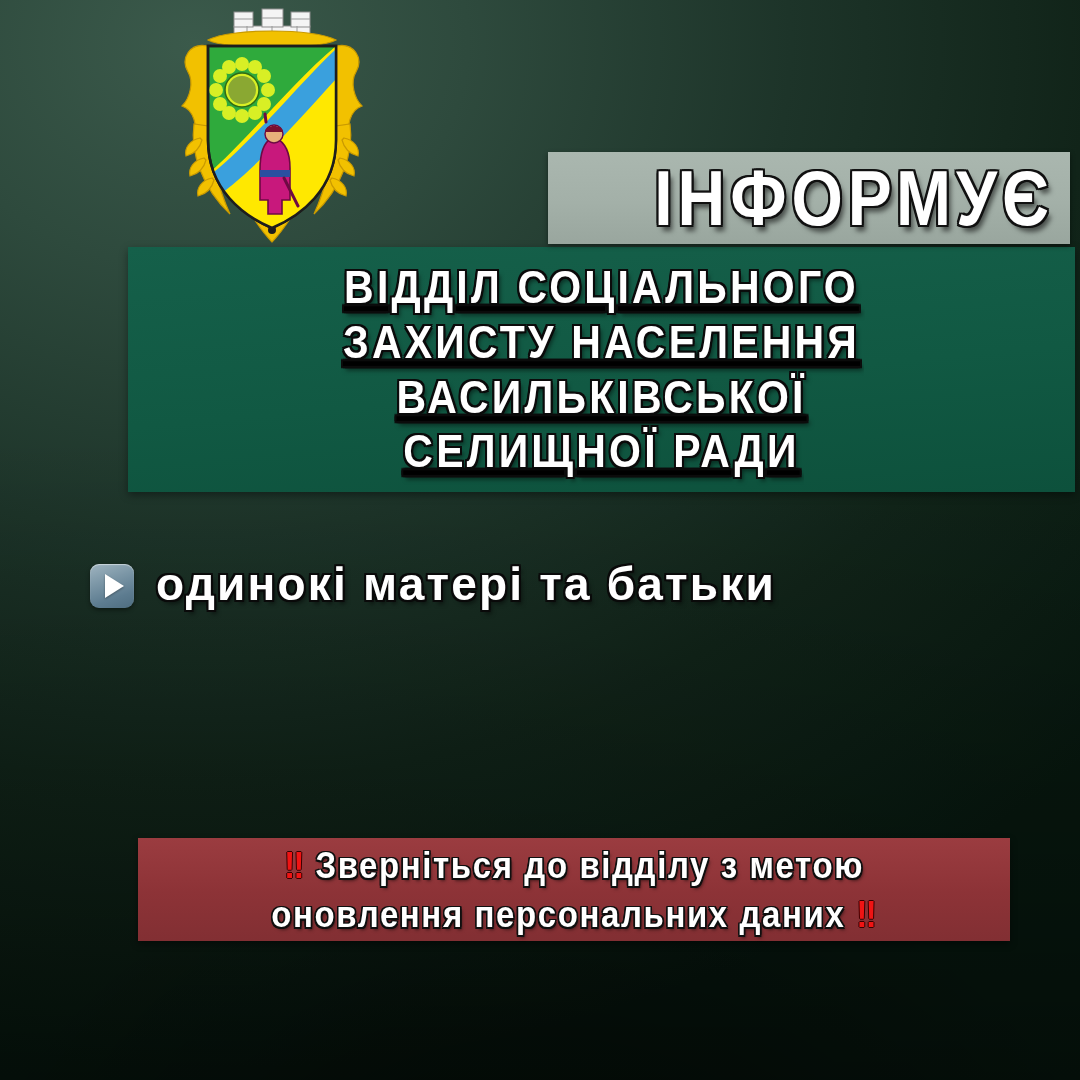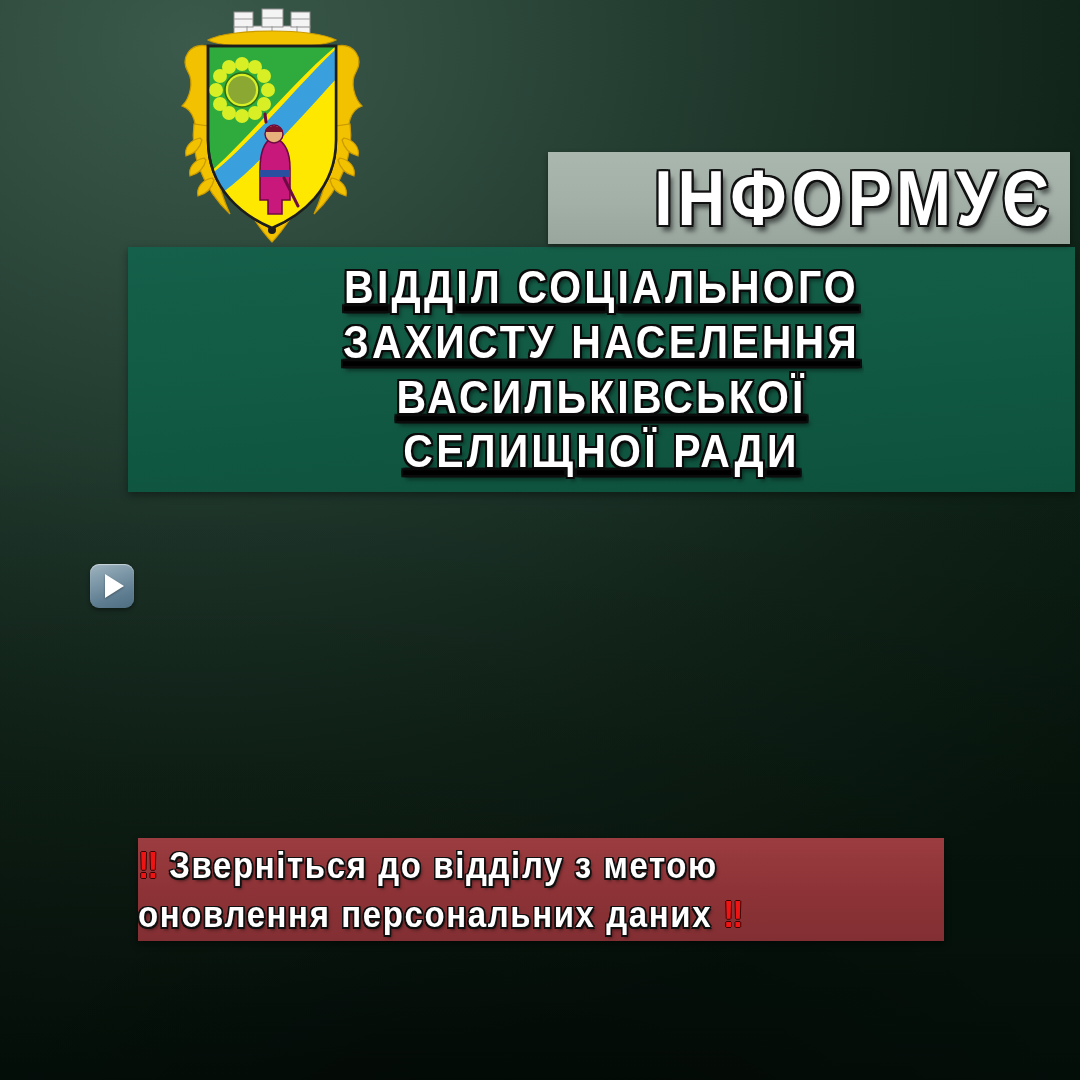--- a/index.html
+++ b/index.html
@@ -152,27 +152,27 @@
   .bullet-text.subline {
     margin-left: -44px;
     margin-top: 6px;
   }
 
   
   #alert {
     position: absolute;
     left: 138px;
     top: 838px;
-    width: 806px;
+    width: 872px;
     height: 103px;
     background: linear-gradient(180deg, #9b3c40 0%, #8d3337 52%, #822f33 100%);
     box-shadow: 0 3px 7px rgba(0,0,0,0.45);
     display: flex;
     flex-direction: column;
-    align-items: flex-start;
+    align-items: center;
     justify-content: center;
     z-index: 3;
   }
   #alert .alert-line {
     font-size: 33px;
     font-weight: 700;
     color: #ffffff;
     letter-spacing: 1.6px;
     line-height: 1.42;
     white-space: nowrap;
@@ -291,20 +291,23 @@
     <div class="title-line">ВАСИЛЬКІВСЬКОЇ</div>
     <div class="title-line">СЕЛИЩНОЇ РАДИ</div>
   </div>
 
   <div id="bullets">
 
     <div class="bullet-row">
       <span class="bullet-icon">
         <span class="tri"></span>
       </span>
+      <div class="bullet-body">
+        <div class="bullet-text">одинокі матері та батьки</div>
+      </div>
     </div>
 
 
   </div>
 
   <div id="alert">
     <div class="alert-line">
       <span class="bang">‼</span>
       <span>Зверніться до відділу з метою</span>
     </div>

